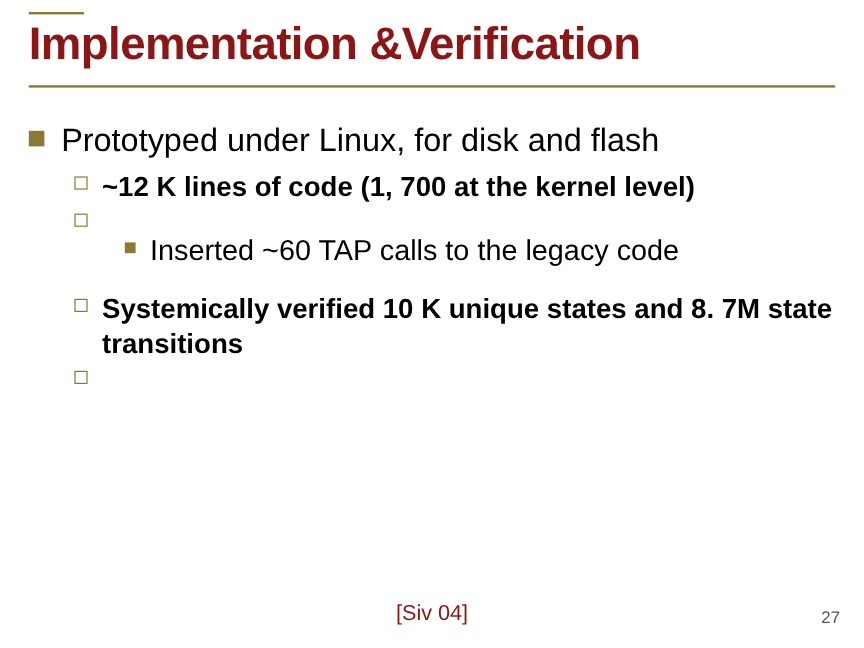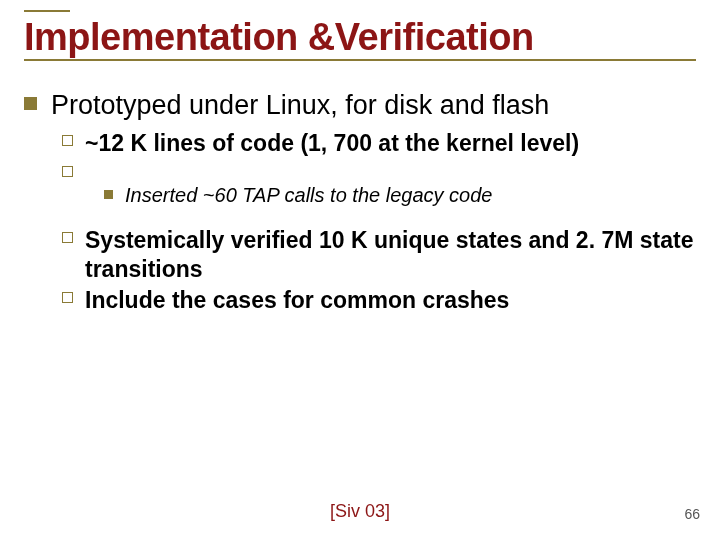--- a/index.html
+++ b/index.html
@@ -7,21 +7,21 @@
     width: 720px;
     height: 540px;
     background: #fff;
     font-family: Arial, Helvetica, sans-serif;
     color: #000;
     position: relative;
     padding: 16px 24px 24px 24px;
   }
   .title-wrap {
     border-bottom: 2px solid #8a7a36;
-    padding-bottom: 0;
+    padding-bottom: 12px;
     margin-bottom: 28px;
     position: relative;
   }
   .title-wrap::before {
     content: "";
     position: absolute;
     left: 0;
     top: -6px;
     width: 46px;
     border-top: 2px solid #8a7a36;
@@ -59,21 +59,21 @@
     border: 1.5px solid #8a7a36;
     flex-shrink: 0;
     margin-right: 12px;
     margin-top: 6px;
   }
   .lvl1-text { font-size: 27px; line-height: 1.2; }
   .lvl2 { margin-left: 38px; margin-top: 8px; }
   .lvl2 > li { margin-bottom: 2px; }
   .lvl2-text { font-size: 23px; line-height: 1.25; font-weight: bold; }
   .lvl3 { margin-left: 42px; margin-top: 6px; margin-bottom: 6px; }
-  .lvl3-text { font-size: 20px; line-height: 1.25; font-style: italic; }
+  .lvl3-text { font-size: 24px; line-height: 1.25; }
   .citation {
     position: absolute;
     bottom: 18px;
     left: 0;
     width: 100%;
     text-align: center;
     font-size: 18px;
     color: #8c1515;
   }
   .pagenum {
@@ -118,27 +118,26 @@
         </ul>
       </li>
     </ul>
   </li>
 
   <li>
     <ul class="lvl2">
       <li>
         <div class="row">
           <span class="b-open"></span>
-          <span class="lvl2-text">Systemically verified 10 K unique states and 2. 7M state transitions</span>
+          <span class="lvl2-text">Systemically verified 10 K unique states and 8. 7M state transitions</span>
         </div>
       </li>
       <li>
         <div class="row">
           <span class="b-open"></span>
-          <span class="lvl2-text">Include the cases for common crashes</span>
         </div>
       </li>
     </ul>
   </li>
 </ul>
 
-<div class="citation">[Siv 03]</div>
-<div class="pagenum">66</div>
+<div class="citation">[Siv 04]</div>
+<div class="pagenum">27</div>
 
 </body></html>

